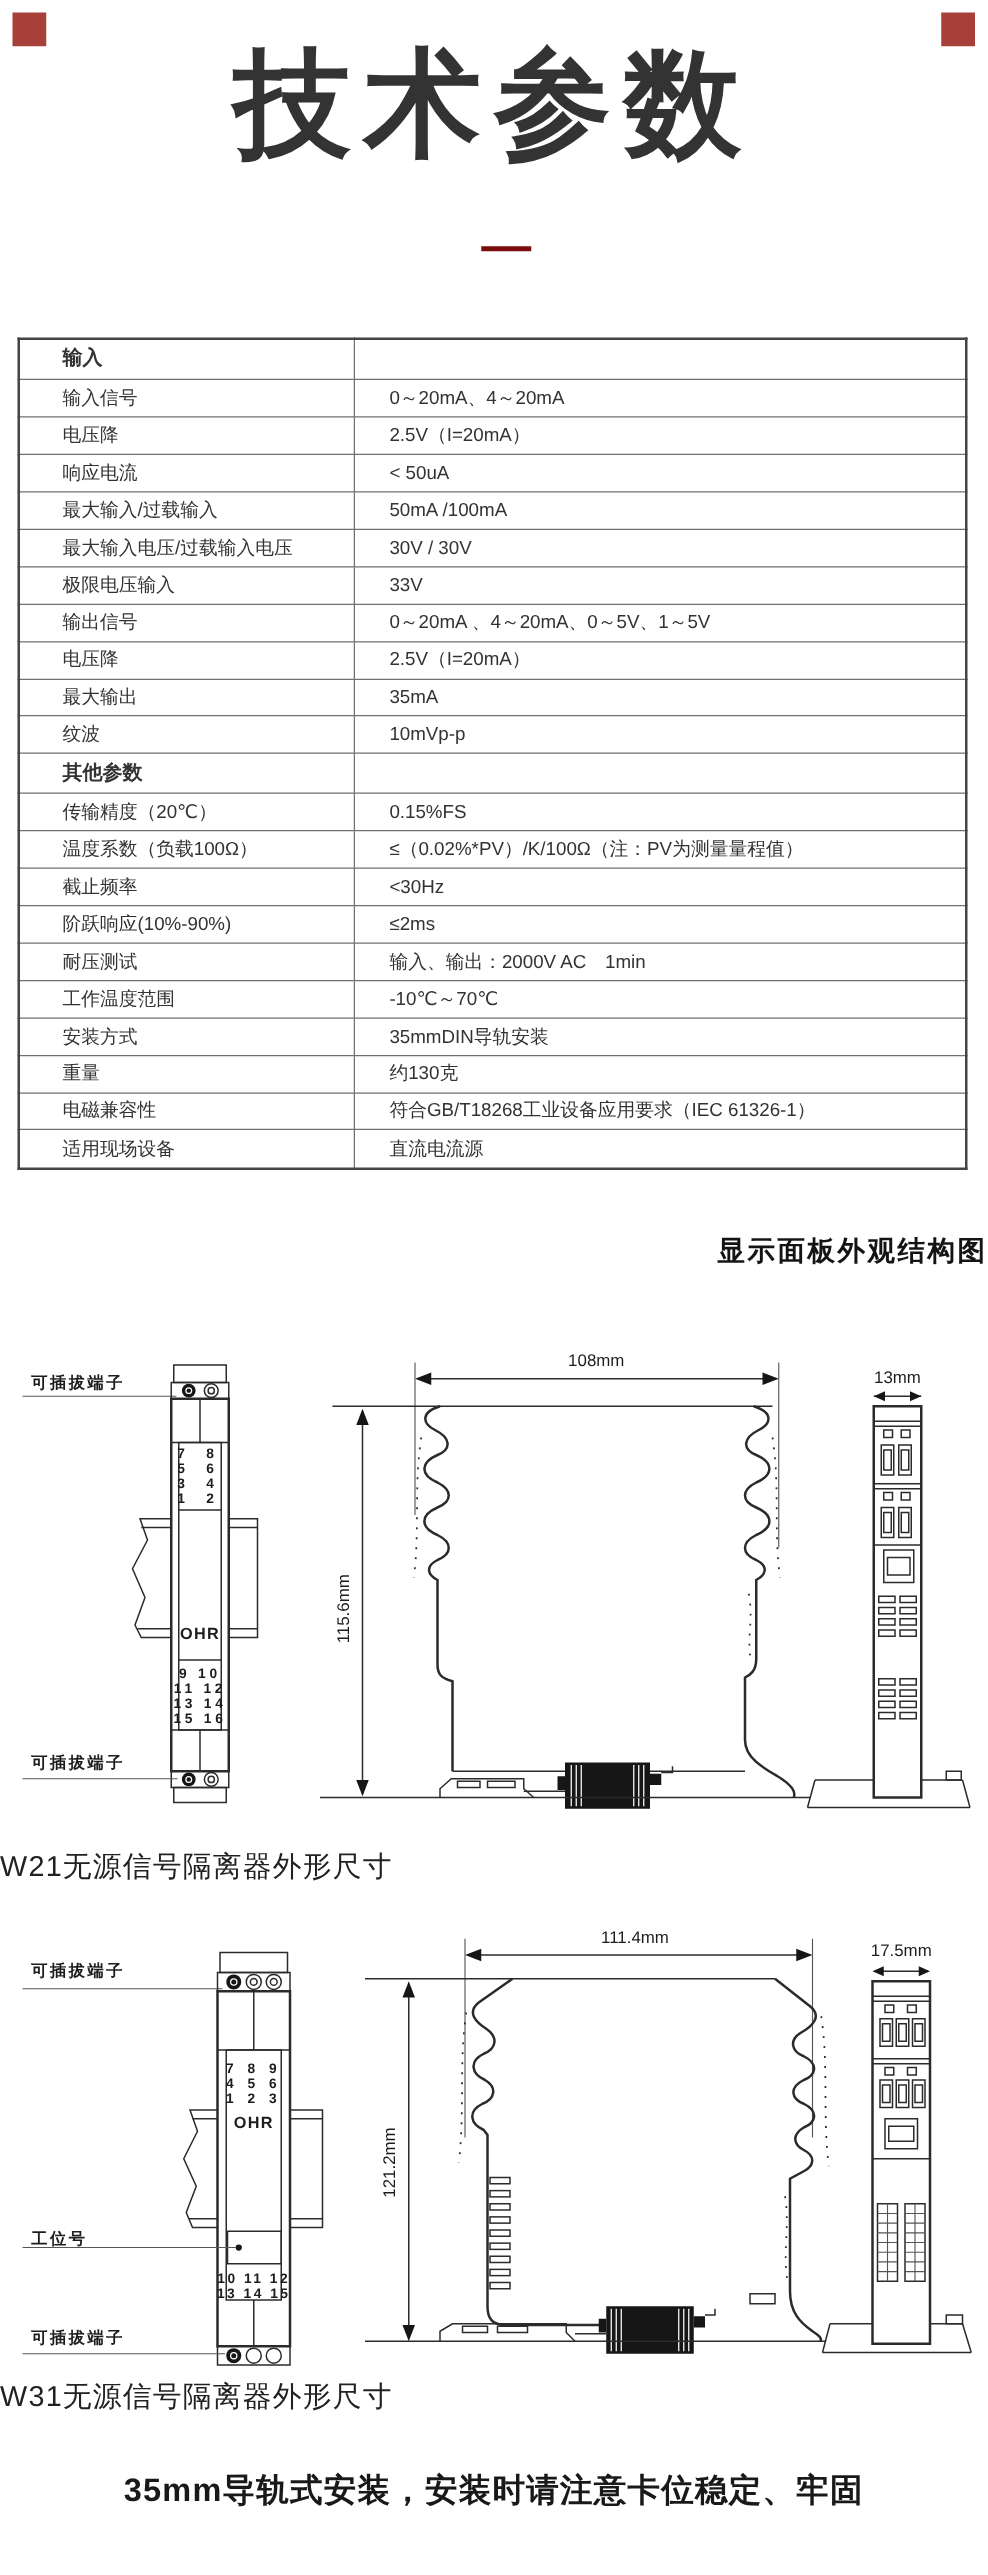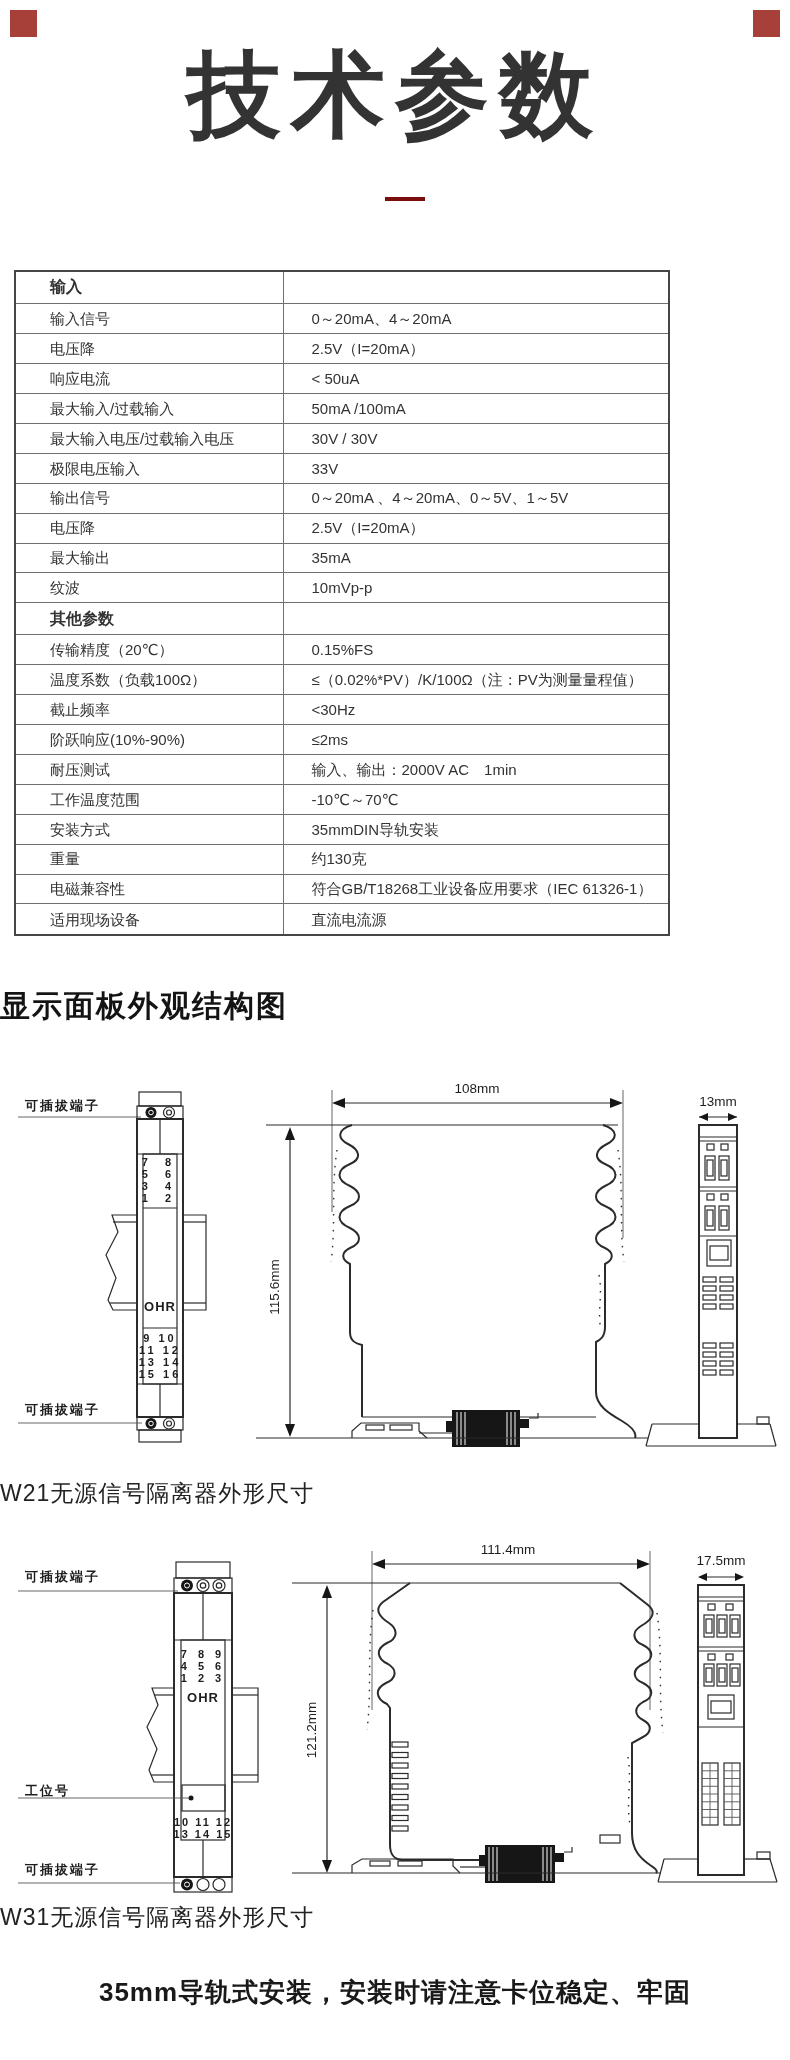--- a/index.html
+++ b/index.html
@@ -3,35 +3,35 @@
 <meta charset="utf-8">
 <style>
   html,body{margin:0;padding:0;}
   body{
     width:790px;height:2060px;position:relative;background:#ffffff;
     font-family:"Liberation Sans","DejaVu Sans",sans-serif;color:#2d2d2d;overflow:hidden;
   }
   .corner{position:absolute;top:10px;width:27px;height:27px;background:#a8403a;}
   .corner.left{left:10px;} .corner.right{right:10px;}
   .page-title{
-    position:absolute;top:26px;left:0;right:0;margin:16px;text-align:center;
+    position:absolute;top:26px;left:0;right:0;margin:4px;text-align:center;
     font-size:94px;line-height:106px;font-weight:900;letter-spacing:10px;color:#333;
   }
   .red-divider{position:absolute;top:197px;left:385px;width:40px;height:4px;background:#7b0d0d;}
   table.spec{
-    position:absolute;top:270px;left:14px;width:656px;height:666px;
+    position:absolute;top:270px;left:14px;width:760px;height:666px;
     border-collapse:collapse;table-layout:fixed;border:2px solid #454545;
     font-size:15px;color:#333;
   }
   table.spec td{border:1px solid #707070;padding:0 4px 0 34px;line-height:1.15;vertical-align:middle;}
   table.spec td.c2{padding-left:28px;}
   table.spec tr.sec td{font-weight:bold;font-size:16px;}
   .sec-title{
-    position:absolute;top:986px;left:0;right:0;margin:0;text-align:left;
-    font-size:30px;font-weight:900;letter-spacing:2px;color:#141414;
+    position:absolute;top:986px;left:0;right:0;margin:0;text-align:right;
+    font-size:22px;font-weight:900;letter-spacing:2px;color:#141414;
   }
   .diagram{position:absolute;left:0;}
   .caption{position:absolute;left:0;right:0;font-size:23px;color:#222;letter-spacing:1px;}
   .footer{
     position:absolute;top:1972px;left:0;right:0;text-align:center;
     font-size:26px;line-height:41px;color:#191919;letter-spacing:1px;font-weight:bold;
   }
   
   svg text{font-family:"Liberation Sans","DejaVu Sans",sans-serif;fill:#222;}
   .ln{stroke:#2b2b2b;fill:none;stroke-width:1.2;}

